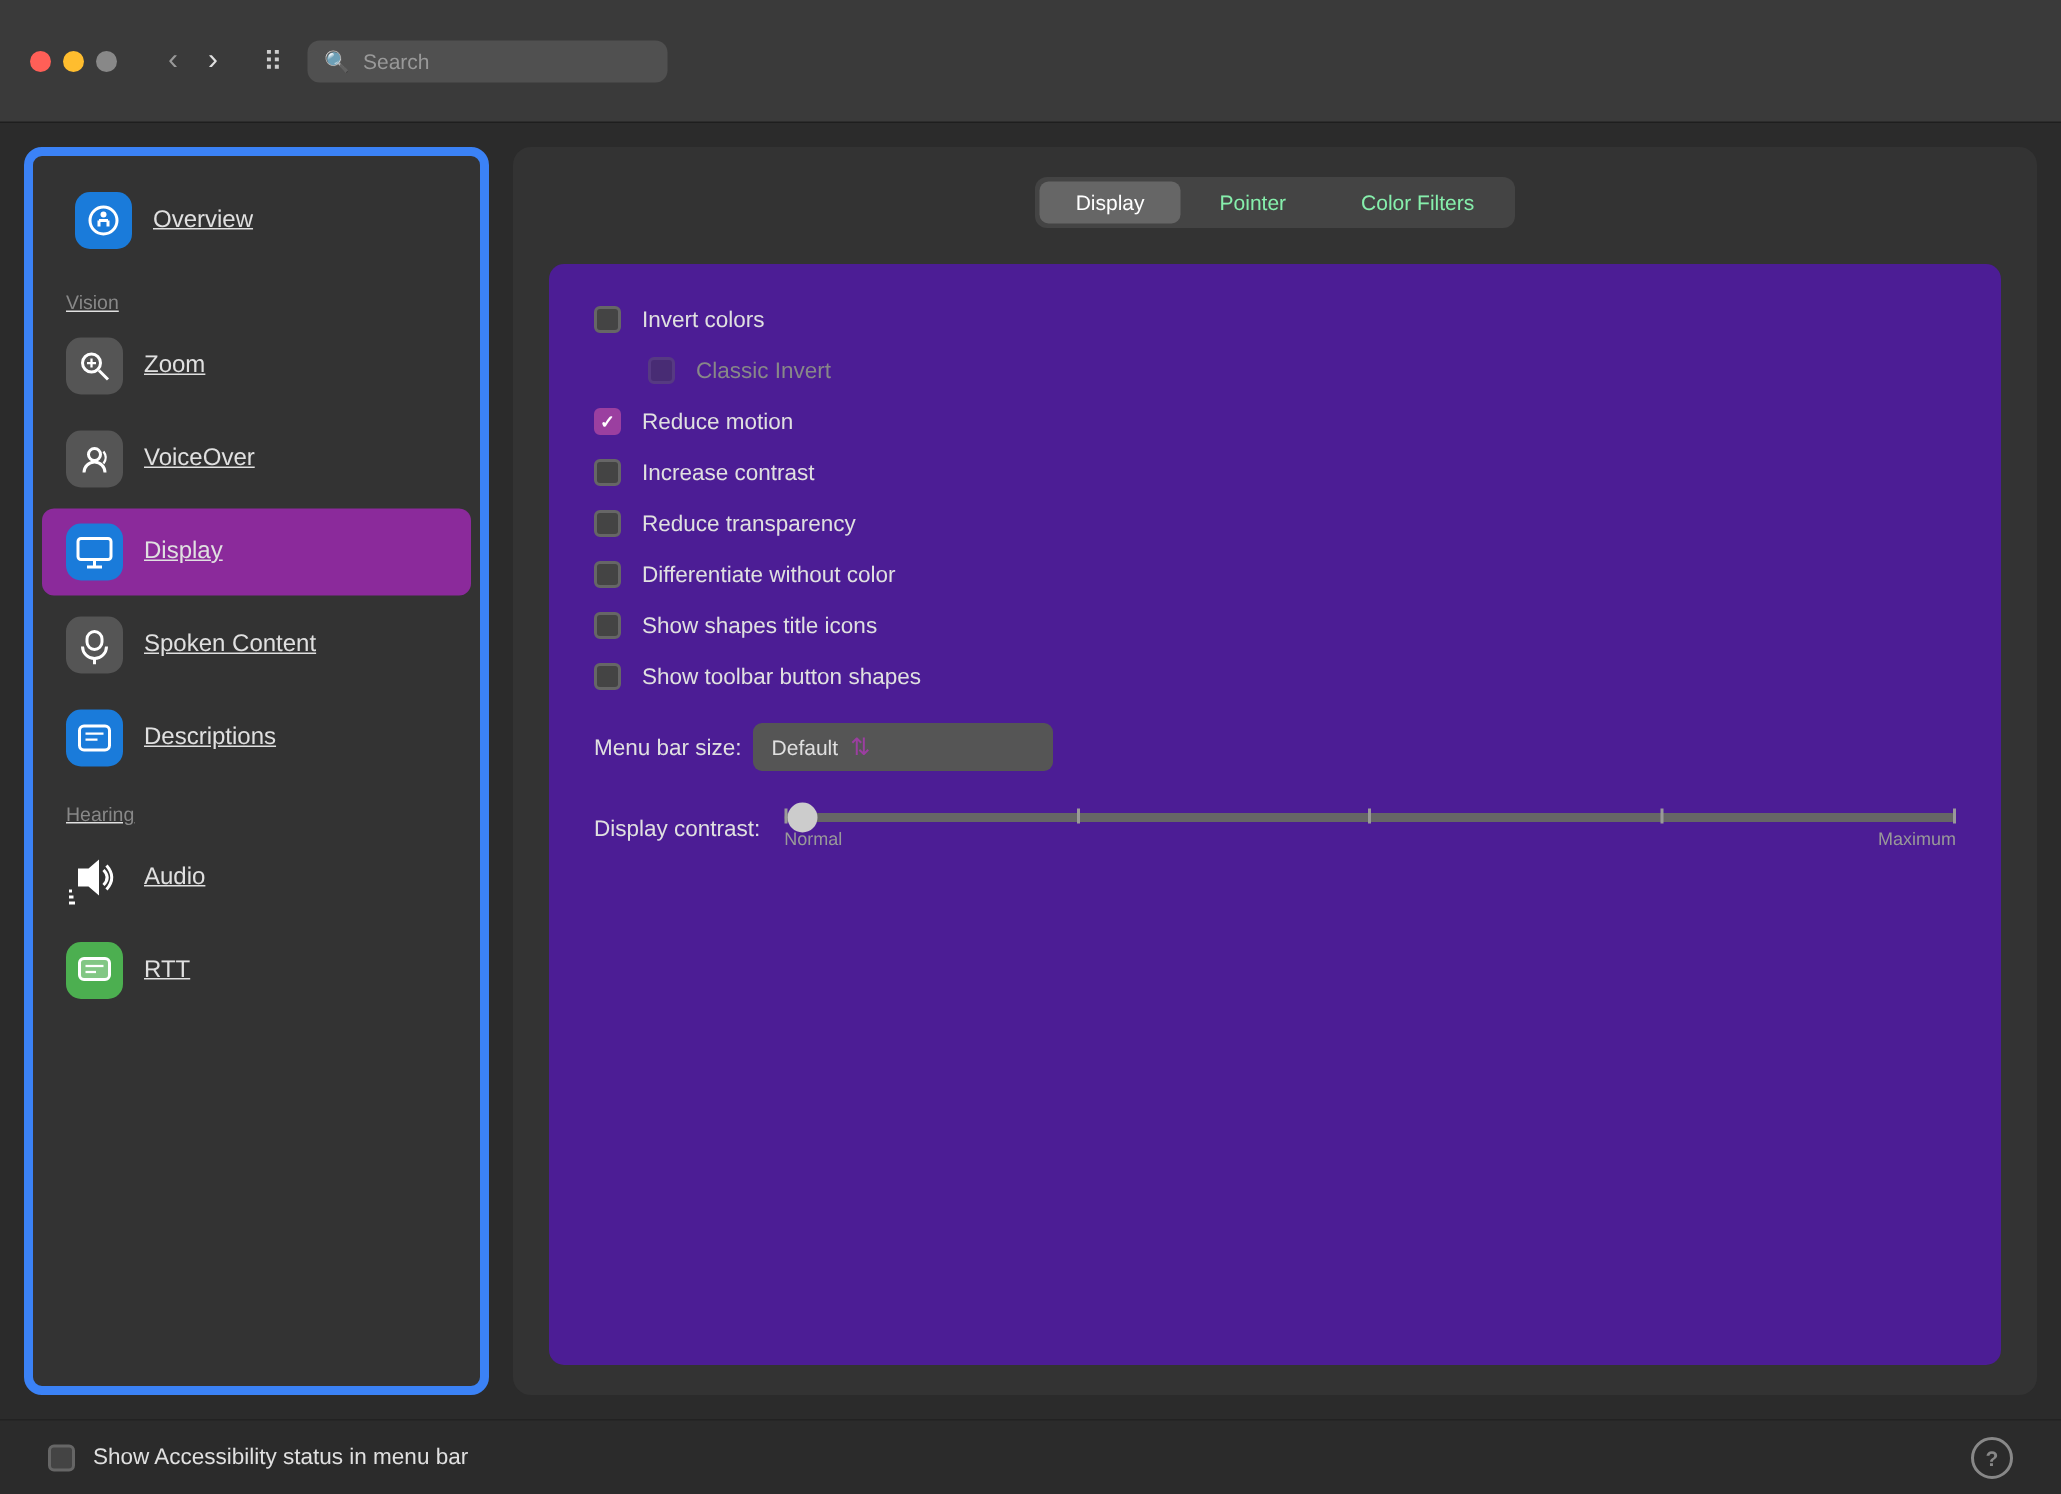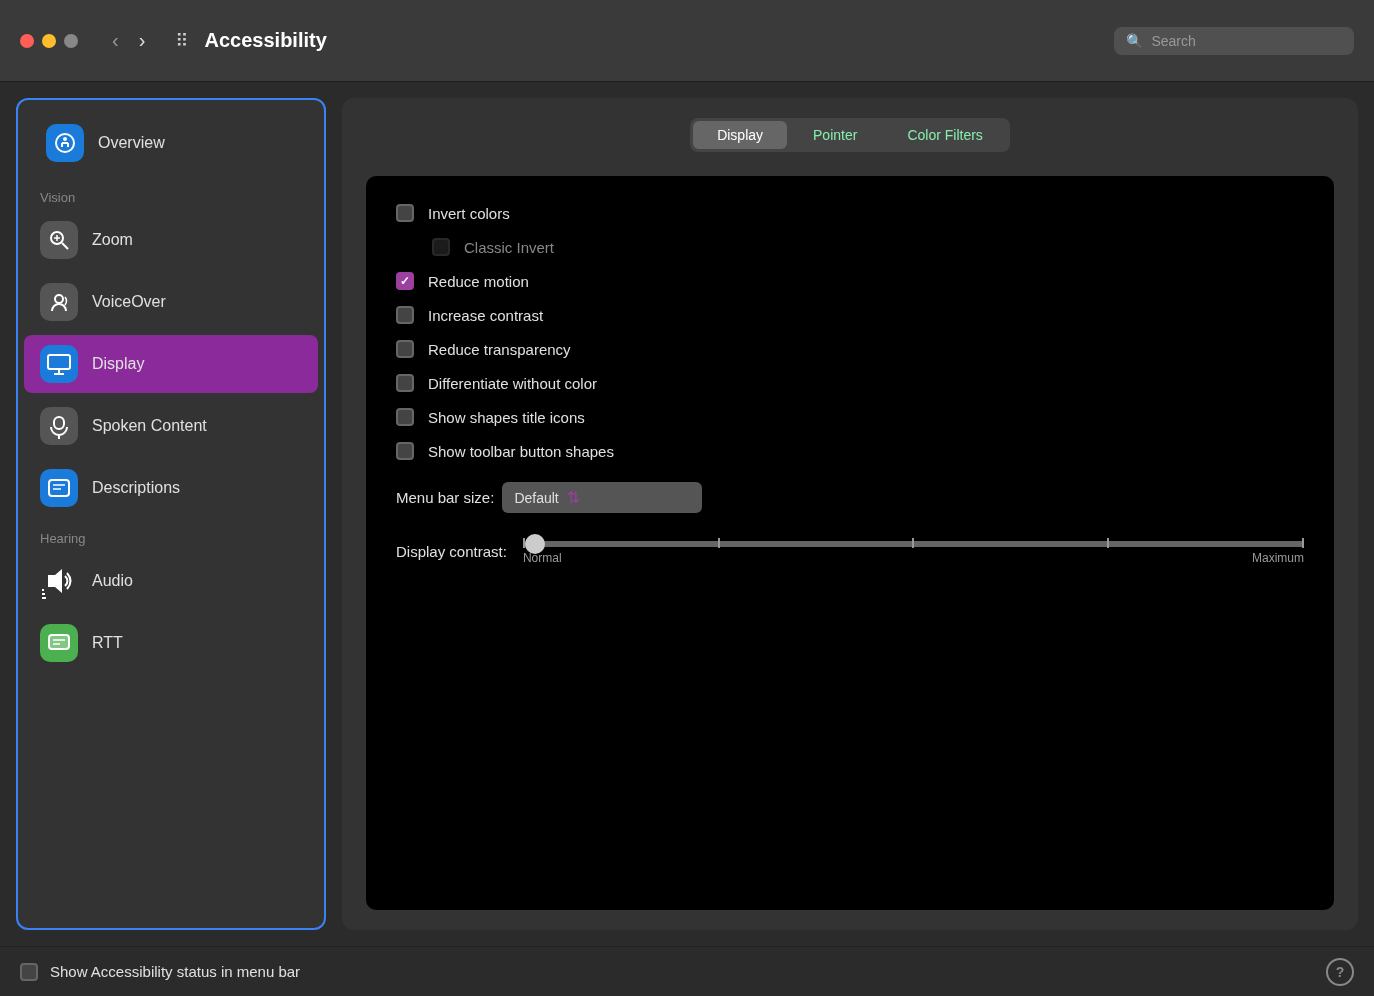--- a/index.html
+++ b/index.html
@@ -97,25 +97,26 @@
       height: calc(996px - 82px - 50px);
       padding: 16px;
       gap: 16px;
     }
 
     
     .sidebar {
       width: 310px;
       background: #333;
       border-radius: 12px;
-      border: 2px solid #3b82f6;
+      border: 6px solid #3b82f6;
       overflow: hidden;
       flex-shrink: 0;
       display: flex;
       flex-direction: column;
+      text-decoration: underline;
     }
 
     .sidebar-item {
       display: flex;
       align-items: center;
       gap: 14px;
       padding: 10px 16px;
       cursor: pointer;
       border-radius: 8px;
       margin: 2px 6px;
@@ -199,21 +200,21 @@
       background: none;
     }
 
     .tab.active {
       background: #666;
       color: #fff;
     }
 
     
     .settings-area {
-      background: #000000;
+      background: #4c1d95;
       border-radius: 10px;
       padding: 20px 30px;
       flex: 1;
     }
 
     .setting-row {
       display: flex;
       align-items: center;
       gap: 14px;
       padding: 8px 0;
@@ -346,21 +347,21 @@
       font-size: 12px;
       color: #999;
     }
 
     
     .bottom-bar {
       height: 50px;
       background: #2b2b2b;
       display: flex;
       align-items: center;
-      padding: 0 20px;
+      padding: 0 32px;
       justify-content: space-between;
       border-top: 1px solid #222;
     }
 
     .bottom-checkbox-row {
       display: flex;
       align-items: center;
       gap: 12px;
     }
 
@@ -386,21 +387,20 @@
   <div class="traffic-lights">
     <div class="traffic-light close"></div>
     <div class="traffic-light minimize"></div>
     <div class="traffic-light maximize"></div>
   </div>
   <div class="nav-arrows">
     <button class="nav-arrow">‹</button>
     <button class="nav-arrow active">›</button>
   </div>
   <span class="grid-icon">⠿</span>
-  <span class="titlebar-title">Accessibility</span>
   <div class="search-box">
     <span style="color:#999;font-size:14px;">🔍</span>
     <input type="text" placeholder="Search" style="">
   </div>
 </div>
 
 <div class="main-content">
 
   <div class="sidebar">
 

